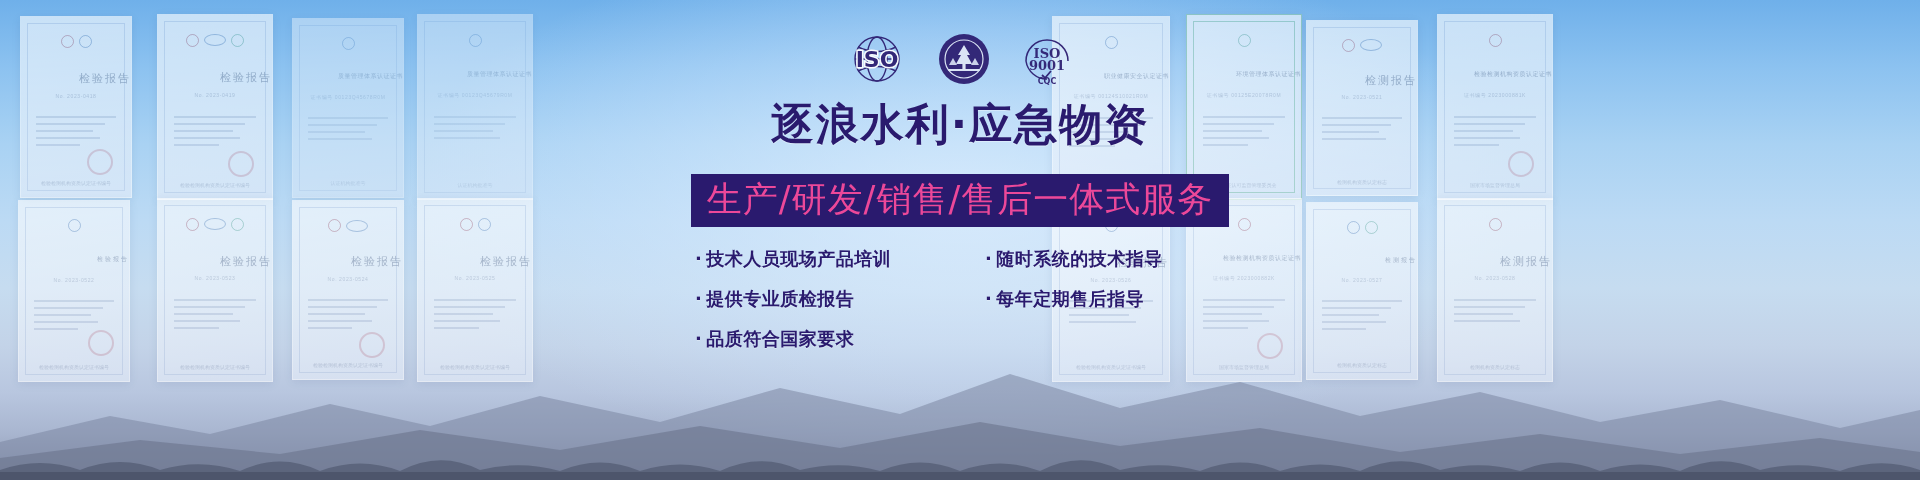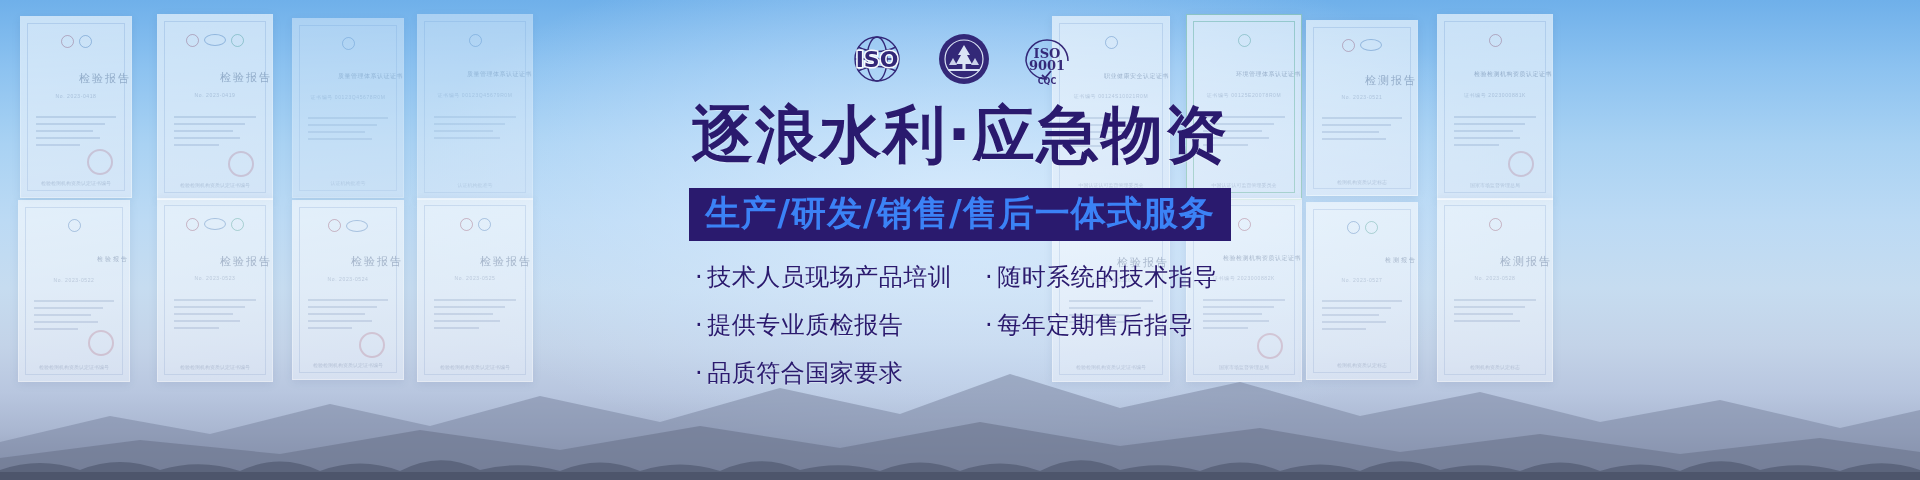--- a/index.html
+++ b/index.html
@@ -111,52 +111,52 @@
   .isorow {
     display:flex; align-items:center; justify-content:center;
     gap:30px; margin-top:34px; height:54px;
   }
   .isobadge { opacity:.92; }
 
   .headline {
     margin-top:14px;
     font-family:"DejaVu Sans","Liberation Sans",sans-serif;
     font-weight:bold;
-    font-size:62px;
+    font-size:43px;
     line-height:1.06;
     letter-spacing:2px;
     color:#2a1a6e;
     text-shadow:0 1px 0 rgba(255,255,255,.35);
     white-space:nowrap;
   }
 
   .subbar {
-    margin-top:20px;
+    margin-top:26px;
     background:#2a1a6e;
-    color:#3b82f6;
+    color:#ec4899;
     font-family:"DejaVu Sans","Liberation Sans",sans-serif;
-    font-weight:bold;
+    font-weight:normal;
     font-size:35px;
     letter-spacing:1px;
     padding:5px 16px 8px 16px;
     white-space:nowrap;
     line-height:1.15;
   }
 
   .features {
     margin-top:20px;
     display:grid;
     grid-template-columns:276px 240px;
     row-gap:16px;
     column-gap:14px;
   }
   .feat {
     font-family:"DejaVu Sans","Liberation Sans",sans-serif;
-    font-weight:normal;
-    font-size:24px;
+    font-weight:bold;
+    font-size:18px;
     color:#2a1a6e;
     letter-spacing:.5px;
     white-space:nowrap;
     text-shadow:0 1px 0 rgba(255,255,255,.30);
   }
   .feat .dot { margin-right:4px; }
 </style>
 </head>
 <body>
 

